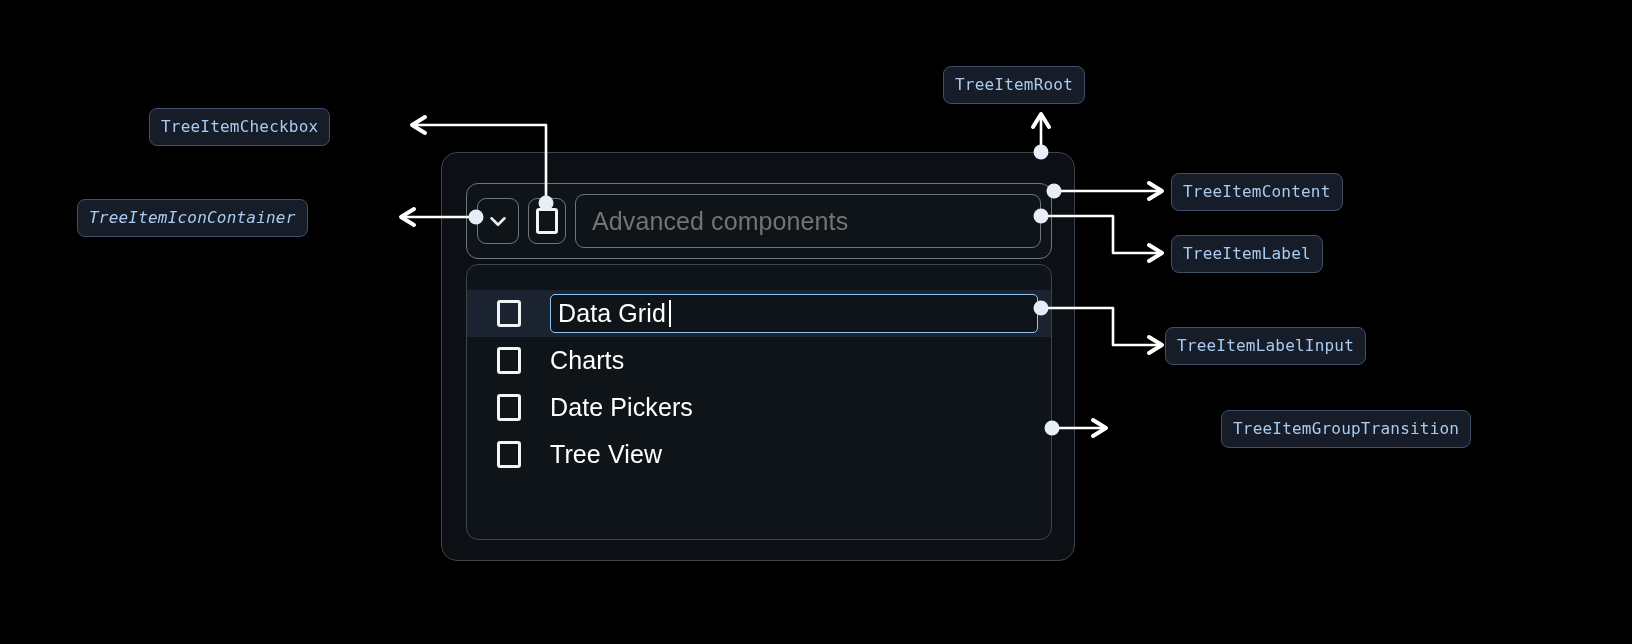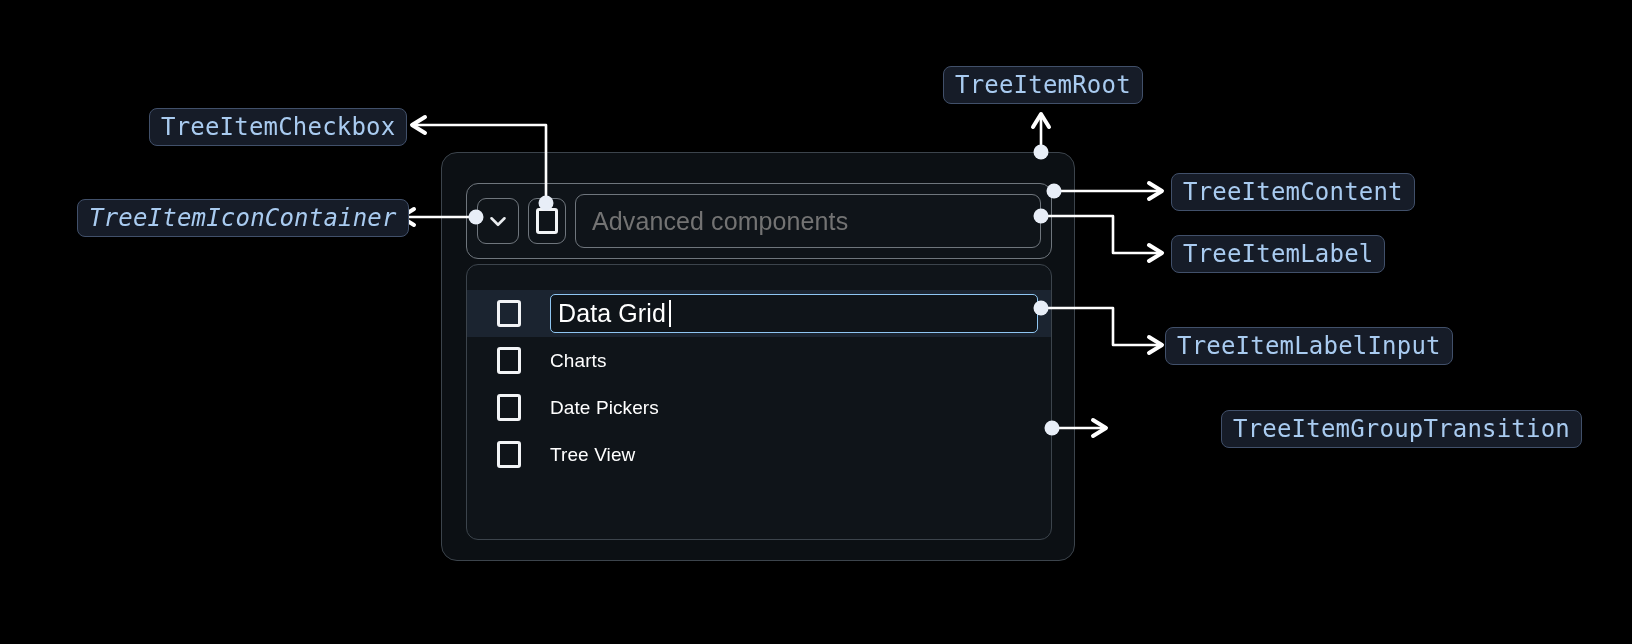--- a/index.html
+++ b/index.html
@@ -35,21 +35,21 @@
   }
 
   
   .badge {
     position: absolute;
     box-sizing: border-box;
     display: flex;
     align-items: center;
     justify-content: center;
     font-family: "DejaVu Sans Mono", monospace;
-    font-size: 24px;
+    font-size: 16px;
     letter-spacing: 0.2px;
     line-height: 1;
     color: #a9cbf0;
     background: #161c28;
     border: 1.5px solid #41506a;
     border-radius: 8px;
     padding: 0 11px;
     height: 38px;
     white-space: nowrap;
     z-index: 8;
@@ -162,21 +162,21 @@
     width: 24px;
     height: 27px;
     flex: 0 0 auto;
     border: 3px solid #f2f4f6;
     border-radius: 3px;
     margin-right: 29px;
   }
 
   .row-text {
     color: #ffffff;
-    font-size: 19px;
+    font-size: 25px;
     letter-spacing: 0.1px;
   }
 
   .row-input {
     box-sizing: border-box;
     flex: 1 1 auto;
     margin-right: 13px;
     height: 39px;
     background: #0f1419;
     border: 1.5px solid #8fc6f2;

